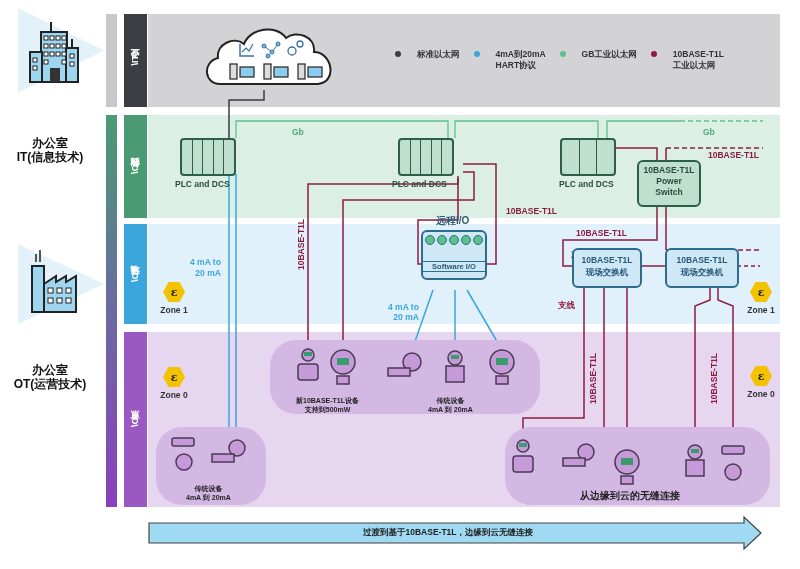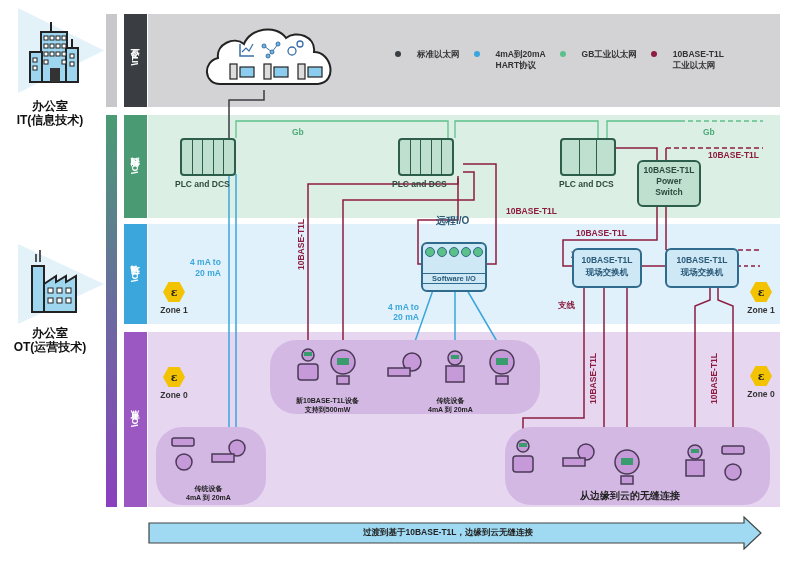--- a/index.html
+++ b/index.html
@@ -6,21 +6,21 @@
   body{width:800px;height:569px;position:relative;overflow:hidden;font-family:"Liberation Sans","DejaVu Sans",sans-serif;}
   .abs{position:absolute;}
   .lane{position:absolute;left:148px;width:632px;}
   .lane-it{top:14px;height:93px;background:#d3d3d5;}
   .lane-ctrl{top:115px;height:103px;background:#dcefe5;}
   .lane-field{top:224px;height:100px;background:#e1f1fb;}
   .lane-node{top:332px;height:175px;background:#e6d6f0;}
   .lane-tag{position:absolute;left:124px;width:23px;color:#fff;font-size:9px;font-weight:bold;display:flex;align-items:center;justify-content:center;}
   .lane-tag span{writing-mode:vertical-rl;transform:rotate(180deg);white-space:nowrap;}
   .grad-bar{position:absolute;left:106px;width:11px;}
-  .site{position:absolute;left:0;width:100px;text-align:center;font-weight:bold;font-size:12px;color:#111;line-height:14px;}
+  .site{position:absolute;left:0;width:100px;text-align:center;font-weight:bold;font-size:12px;color:#111;line-height:14px;margin-top:37px;}
   .wm{position:absolute;font-weight:bold;white-space:nowrap;}
   .t1l{color:#8c1d40;font-size:8.5px;font-weight:bold;}
   .blue{color:#3aa6dc;font-size:8.5px;font-weight:bold;}
   .green{color:#4caa78;font-size:8.5px;font-weight:bold;}
   .zone{position:absolute;font-size:8.5px;font-weight:bold;color:#333;text-align:center;width:40px;}
   .ex{width:22px;height:20px;margin:0 auto 3px;background:#f3c200;clip-path:polygon(25% 0,75% 0,100% 50%,75% 100%,25% 100%,0 50%);display:flex;align-items:center;justify-content:center;font-family:"DejaVu Serif",serif;font-size:11px;font-weight:bold;color:#222;}
   .plc{position:absolute;width:52px;height:34px;border:2px solid #2c5e4b;border-radius:4px;background:#bfe0cf;display:flex;}
   .plc i{flex:1;border-right:1.5px solid #2c5e4b;}
   .plc i:last-child{border-right:none;}
   .plc-label{position:absolute;font-size:8.5px;font-weight:bold;color:#2c4a3d;white-space:nowrap;}
@@ -242,21 +242,21 @@
   <div>4 mA to</div>
   <div>20 mA</div>
 </div>
 <div class="wm blue" style="left:388px;top:302px;text-align:right;line-height:10px;">
   <div>4 mA to</div>
   <div>20 mA</div>
 </div>
 <div class="wm t1l" style="left:296px;top:270px;transform:rotate(-90deg);transform-origin:left top;">10BASE-T1L</div>
 
 <div class="wm" style="left:436px;top:214px;font-size:10px;color:#2a5a78;">远程I/O</div>
-<div class="box" style="left:421px;top:242px;width:62px;height:46px;">
+<div class="box" style="left:421px;top:230px;width:62px;height:46px;">
   <div style="display:flex;justify-content:center;gap:2px;margin-top:3px;">
     <span style="width:8px;height:8px;border-radius:50%;background:#5cc08a;border:1px solid #2f6b8c;"></span>
     <span style="width:8px;height:8px;border-radius:50%;background:#5cc08a;border:1px solid #2f6b8c;"></span>
     <span style="width:8px;height:8px;border-radius:50%;background:#5cc08a;border:1px solid #2f6b8c;"></span>
     <span style="width:8px;height:8px;border-radius:50%;background:#5cc08a;border:1px solid #2f6b8c;"></span>
     <span style="width:8px;height:8px;border-radius:50%;background:#5cc08a;border:1px solid #2f6b8c;"></span>
   </div>
   <div style="margin-top:16px;font-size:7.5px;border-top:1px solid #2f6b8c;border-bottom:1px solid #2f6b8c;">Software I/O</div>
 </div>
 

